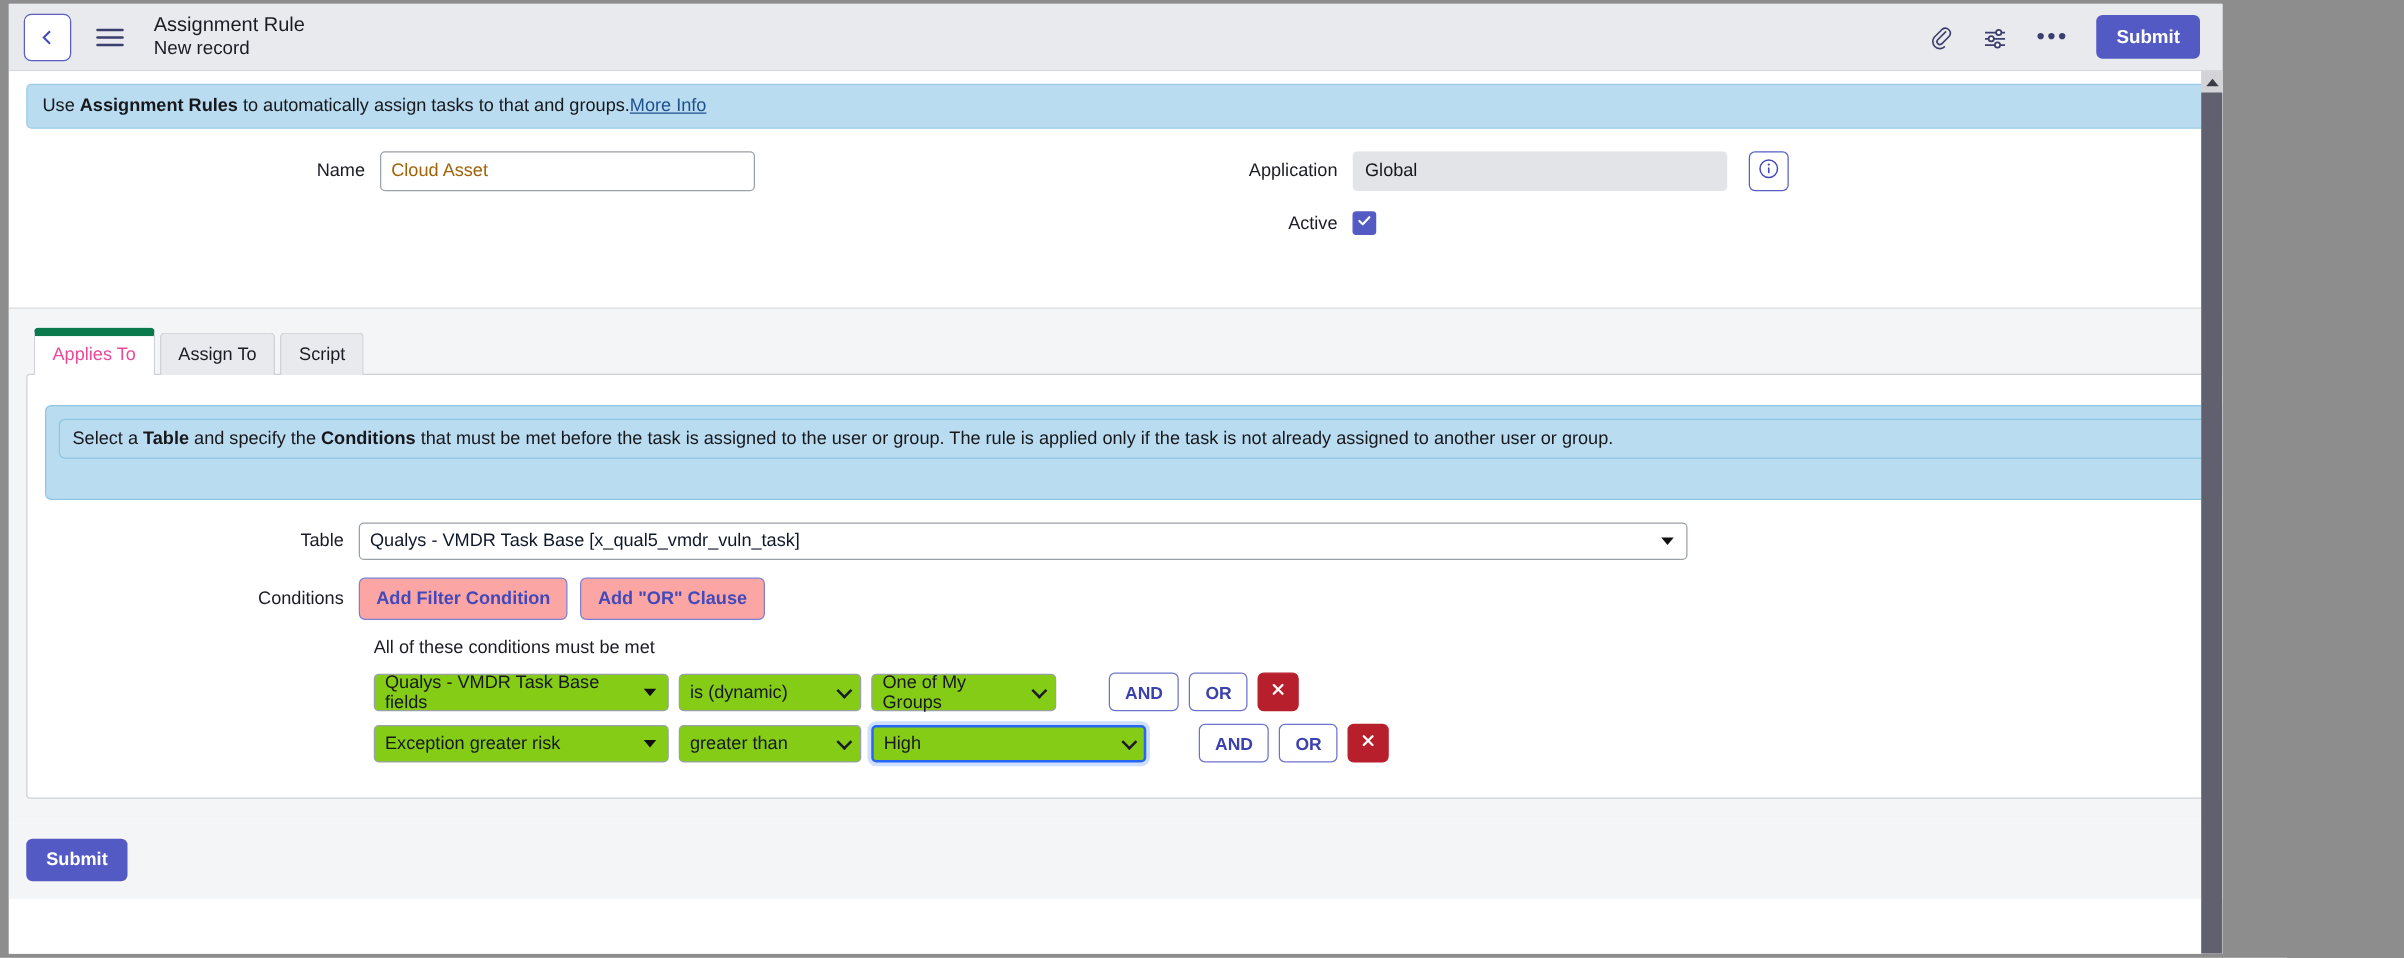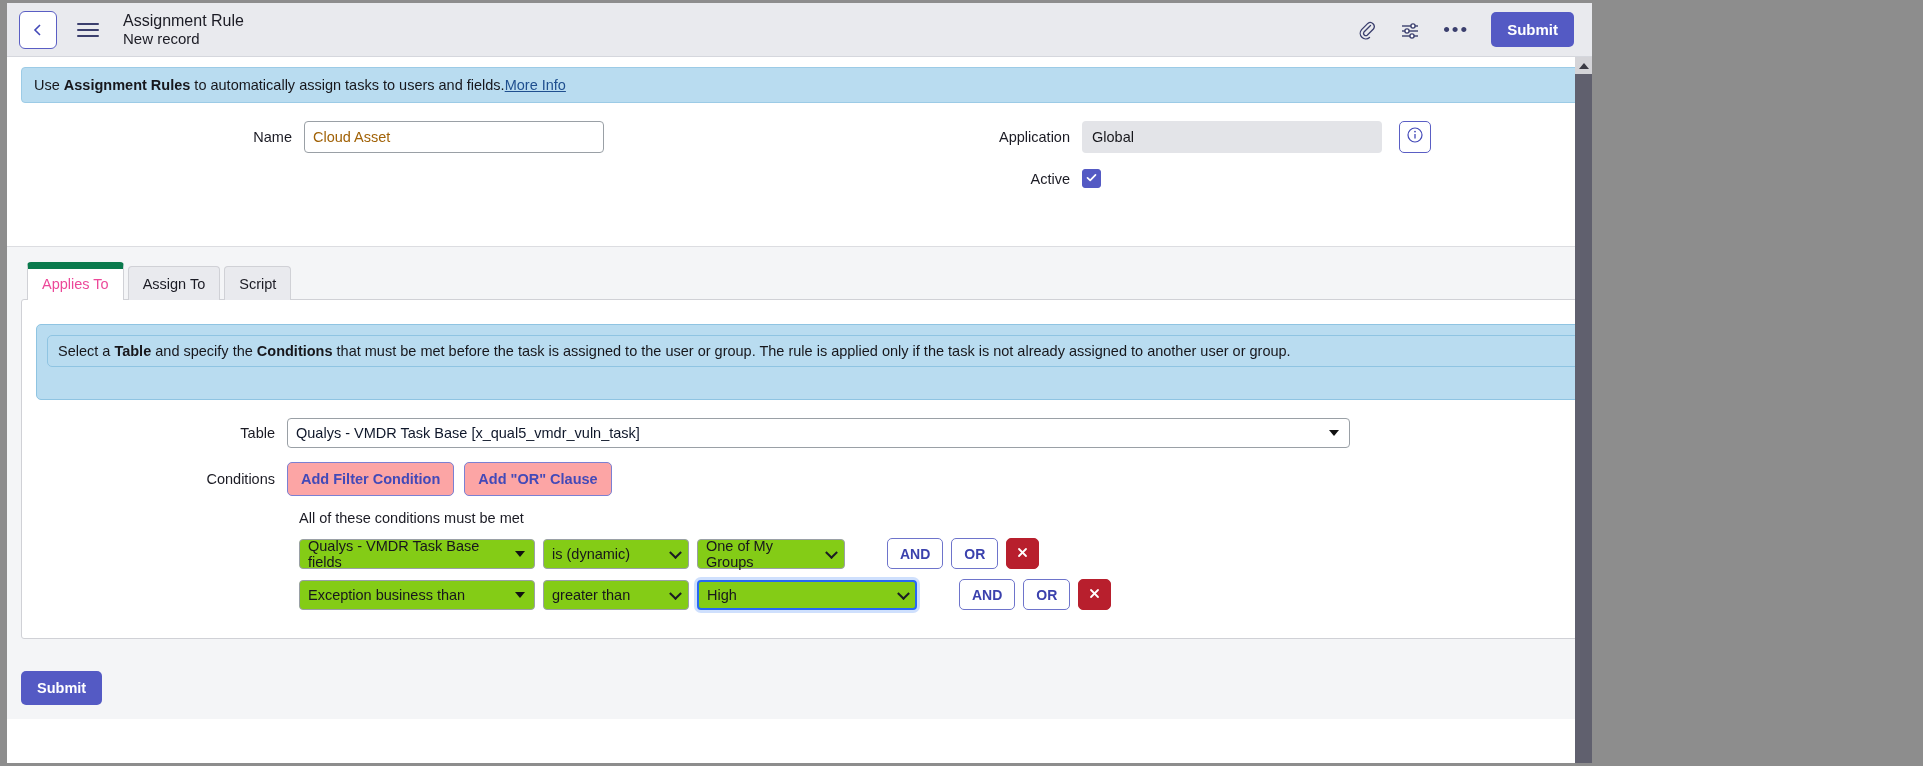--- a/index.html
+++ b/index.html
@@ -12,21 +12,21 @@
   }
   .viewport {
     position: relative;
     width: 1923px; height: 766px;
     background: #8d8d8d;
   }
   
   .page {
     position: absolute;
     left: 7px; top: 3px;
-    width: 1585px; height: 760px;
+    width: 1771px; height: 760px;
     background: #ffffff;
     overflow: hidden;
   }
 
   
   .header {
     position: relative;
     height: 54px;
     background: #e9eaee;
     border-bottom: 1px solid #d5d7dd;
@@ -415,21 +415,21 @@
         </span>
         <span class="hicon dots">•••</span>
         <button class="btn-submit-top">Submit</button>
       </div>
     </div>
 
     <div class="scrollarea">
       <div class="content">
 
         <div class="info-banner">
-          <span>Use </span><b>Assignment Rules</b><span> to automatically assign tasks to users and fields.</span><a href="#">More Info</a>
+          <span>Use </span><b>Assignment Rules</b><span> to automatically assign tasks to that and groups.</span><a href="#">More Info</a>
         </div>
 
         <div class="fields">
           <div class="row">
             <div class="field-left">
               <div class="flabel flabel-name">Name</div>
               <input class="input-text" value="Cloud Asset" style="">
             </div>
             <div class="field-right">
               <div class="flabel flabel-app">Application</div>
@@ -525,21 +525,21 @@
                       <line x1="3" y1="3" x2="10" y2="10" stroke="#fff" stroke-width="1.8" stroke-linecap="round"></line>
                       <line x1="10" y1="3" x2="3" y2="10" stroke="#fff" stroke-width="1.8" stroke-linecap="round"></line>
                     </svg>
                   </span>
                 </button>
               </div>
 
               <div class="filter-row">
                 <div class="selwrap">
                   <div class="sel w-field">
-                    <span>Exception business than</span>
+                    <span>Exception greater risk</span>
                   </div>
                   <span class="caret-solid"></span>
                 </div>
                 <div class="selwrap gap-s">
                   <div class="sel w-op">
                     <span>greater than</span>
                   </div>
                   <span class="chev"></span>
                 </div>
                 <div class="selwrap gap-s">

